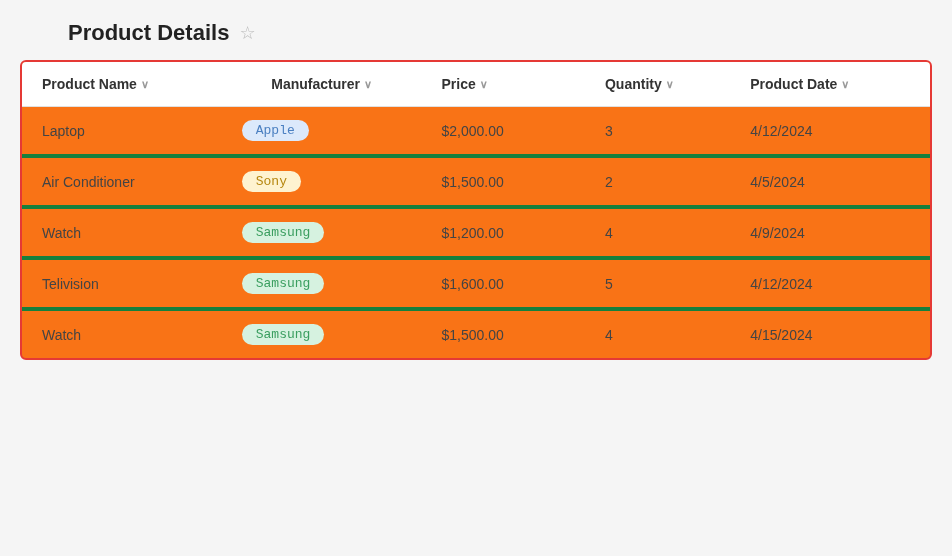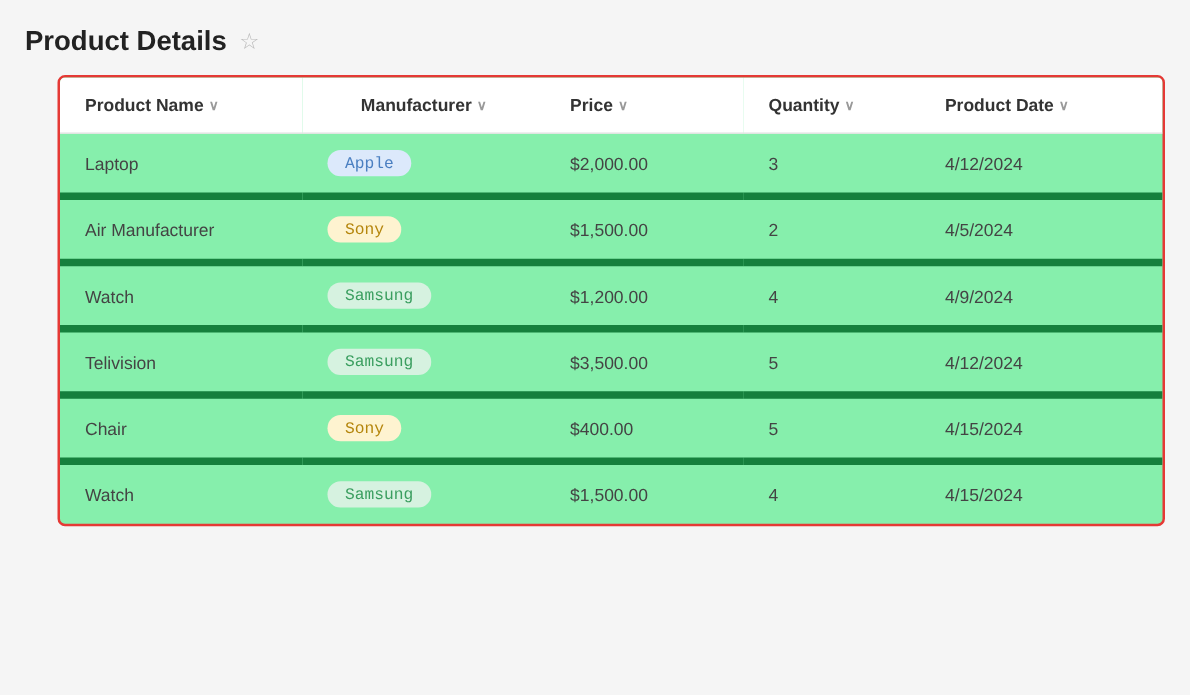--- a/index.html
+++ b/index.html
@@ -22,34 +22,34 @@
       display: flex;
       align-items: center;
       padding: 10px 0 14px 0;
     }
 
     .page-title {
       font-size: 22px;
       font-weight: 600;
       color: #222;
       margin-right: 10px;
+      margin-left: 48px;
     }
 
     .star-icon {
       font-size: 18px;
       color: #bbb;
       cursor: pointer;
     }
 
     .table-container {
       border: 2px solid #e53935;
       border-radius: 6px;
-      background: #86efac;
+      background: #f97316;
       overflow: hidden;
-      margin-left: 26px;
     }
 
     table {
       width: 100%;
       border-collapse: collapse;
     }
 
     thead tr {
       border-bottom: 1px solid #e0e0e0;
     }
@@ -69,21 +69,21 @@
       align-items: center;
       gap: 4px;
     }
 
     thead th .sort-icon {
       font-size: 11px;
       color: #999;
     }
 
     tbody tr {
-      border-bottom: 6px solid #15803d;
+      border-bottom: 4px solid #15803d;
     }
 
     tbody tr:last-child {
       border-bottom: none;
     }
 
     tbody td {
       padding: 13px 20px;
       font-size: 14px;
       color: #444;
@@ -167,21 +167,21 @@
     <tr>
       <td>Laptop</td>
       <td>
         <span class="badge badge-apple">Apple</span>
       </td>
       <td>$2,000.00</td>
       <td>3</td>
       <td>4/12/2024</td>
     </tr>
         <tr>
-      <td>Air Manufacturer</td>
+      <td>Air Conditioner</td>
       <td>
         <span class="badge badge-sony">Sony</span>
       </td>
       <td>$1,500.00</td>
       <td>2</td>
       <td>4/5/2024</td>
     </tr>
         <tr>
       <td>Watch</td>
       <td>
@@ -189,32 +189,23 @@
       </td>
       <td>$1,200.00</td>
       <td>4</td>
       <td>4/9/2024</td>
     </tr>
         <tr>
       <td>Telivision</td>
       <td>
         <span class="badge badge-samsung">Samsung</span>
       </td>
-      <td>$3,500.00</td>
+      <td>$1,600.00</td>
       <td>5</td>
       <td>4/12/2024</td>
-    </tr>
-        <tr>
-      <td>Chair</td>
-      <td>
-        <span class="badge badge-sony">Sony</span>
-      </td>
-      <td>$400.00</td>
-      <td>5</td>
-      <td>4/15/2024</td>
     </tr>
         <tr>
       <td>Watch</td>
       <td>
         <span class="badge badge-samsung">Samsung</span>
       </td>
       <td>$1,500.00</td>
       <td>4</td>
       <td>4/15/2024</td>
     </tr>

